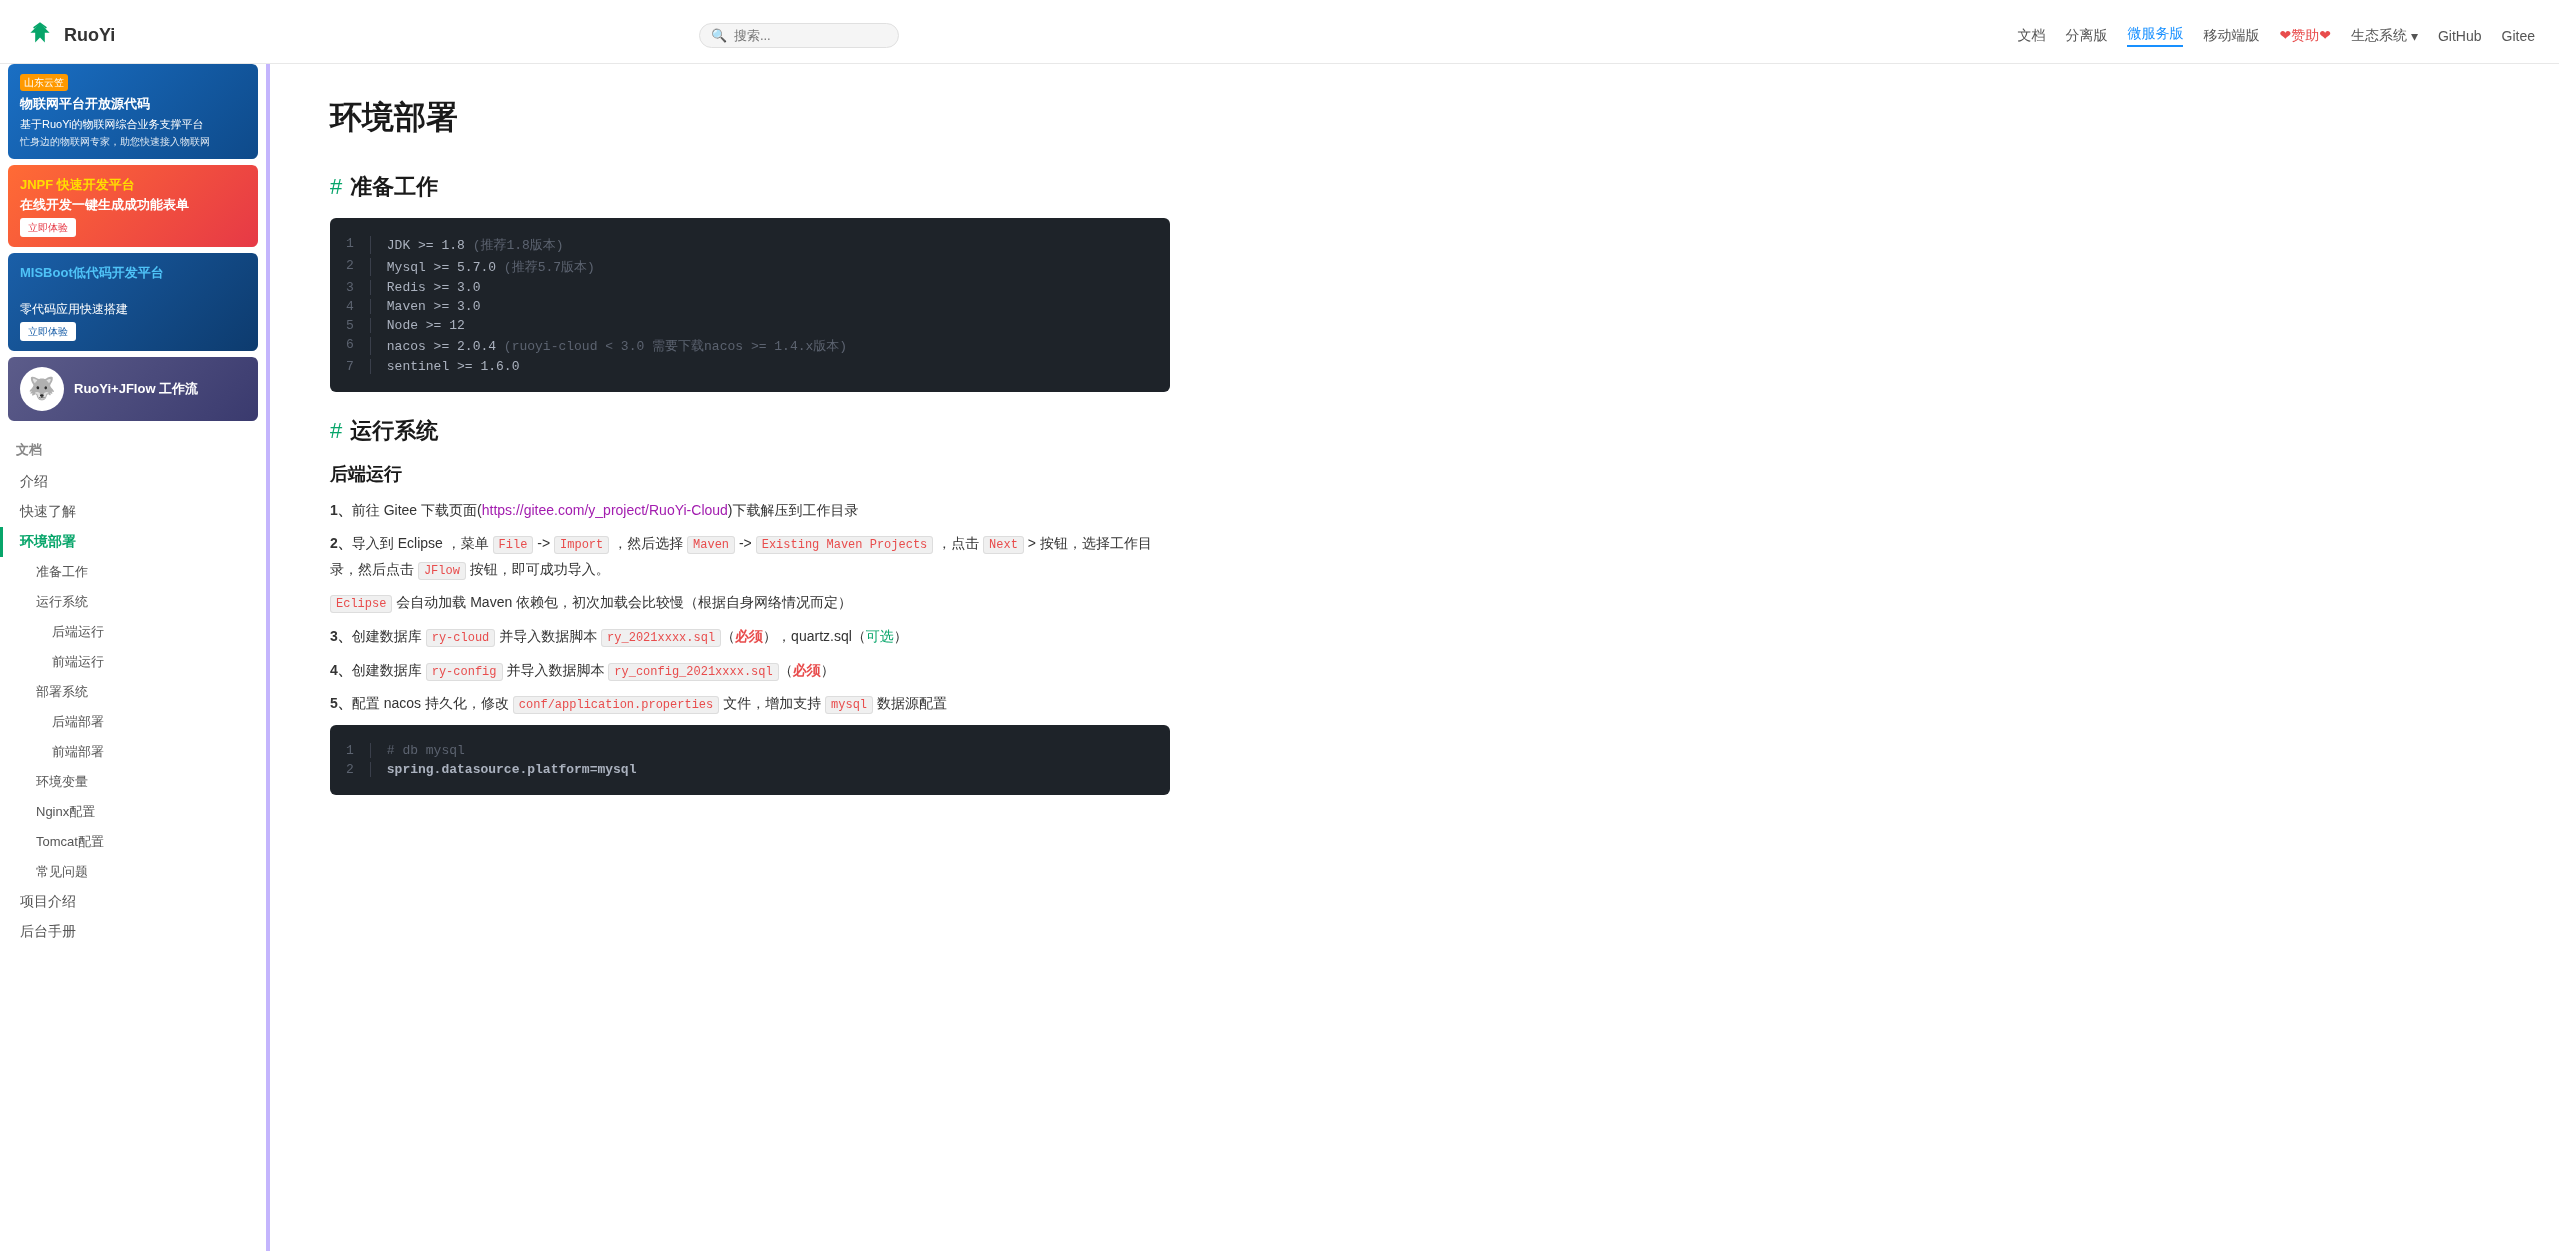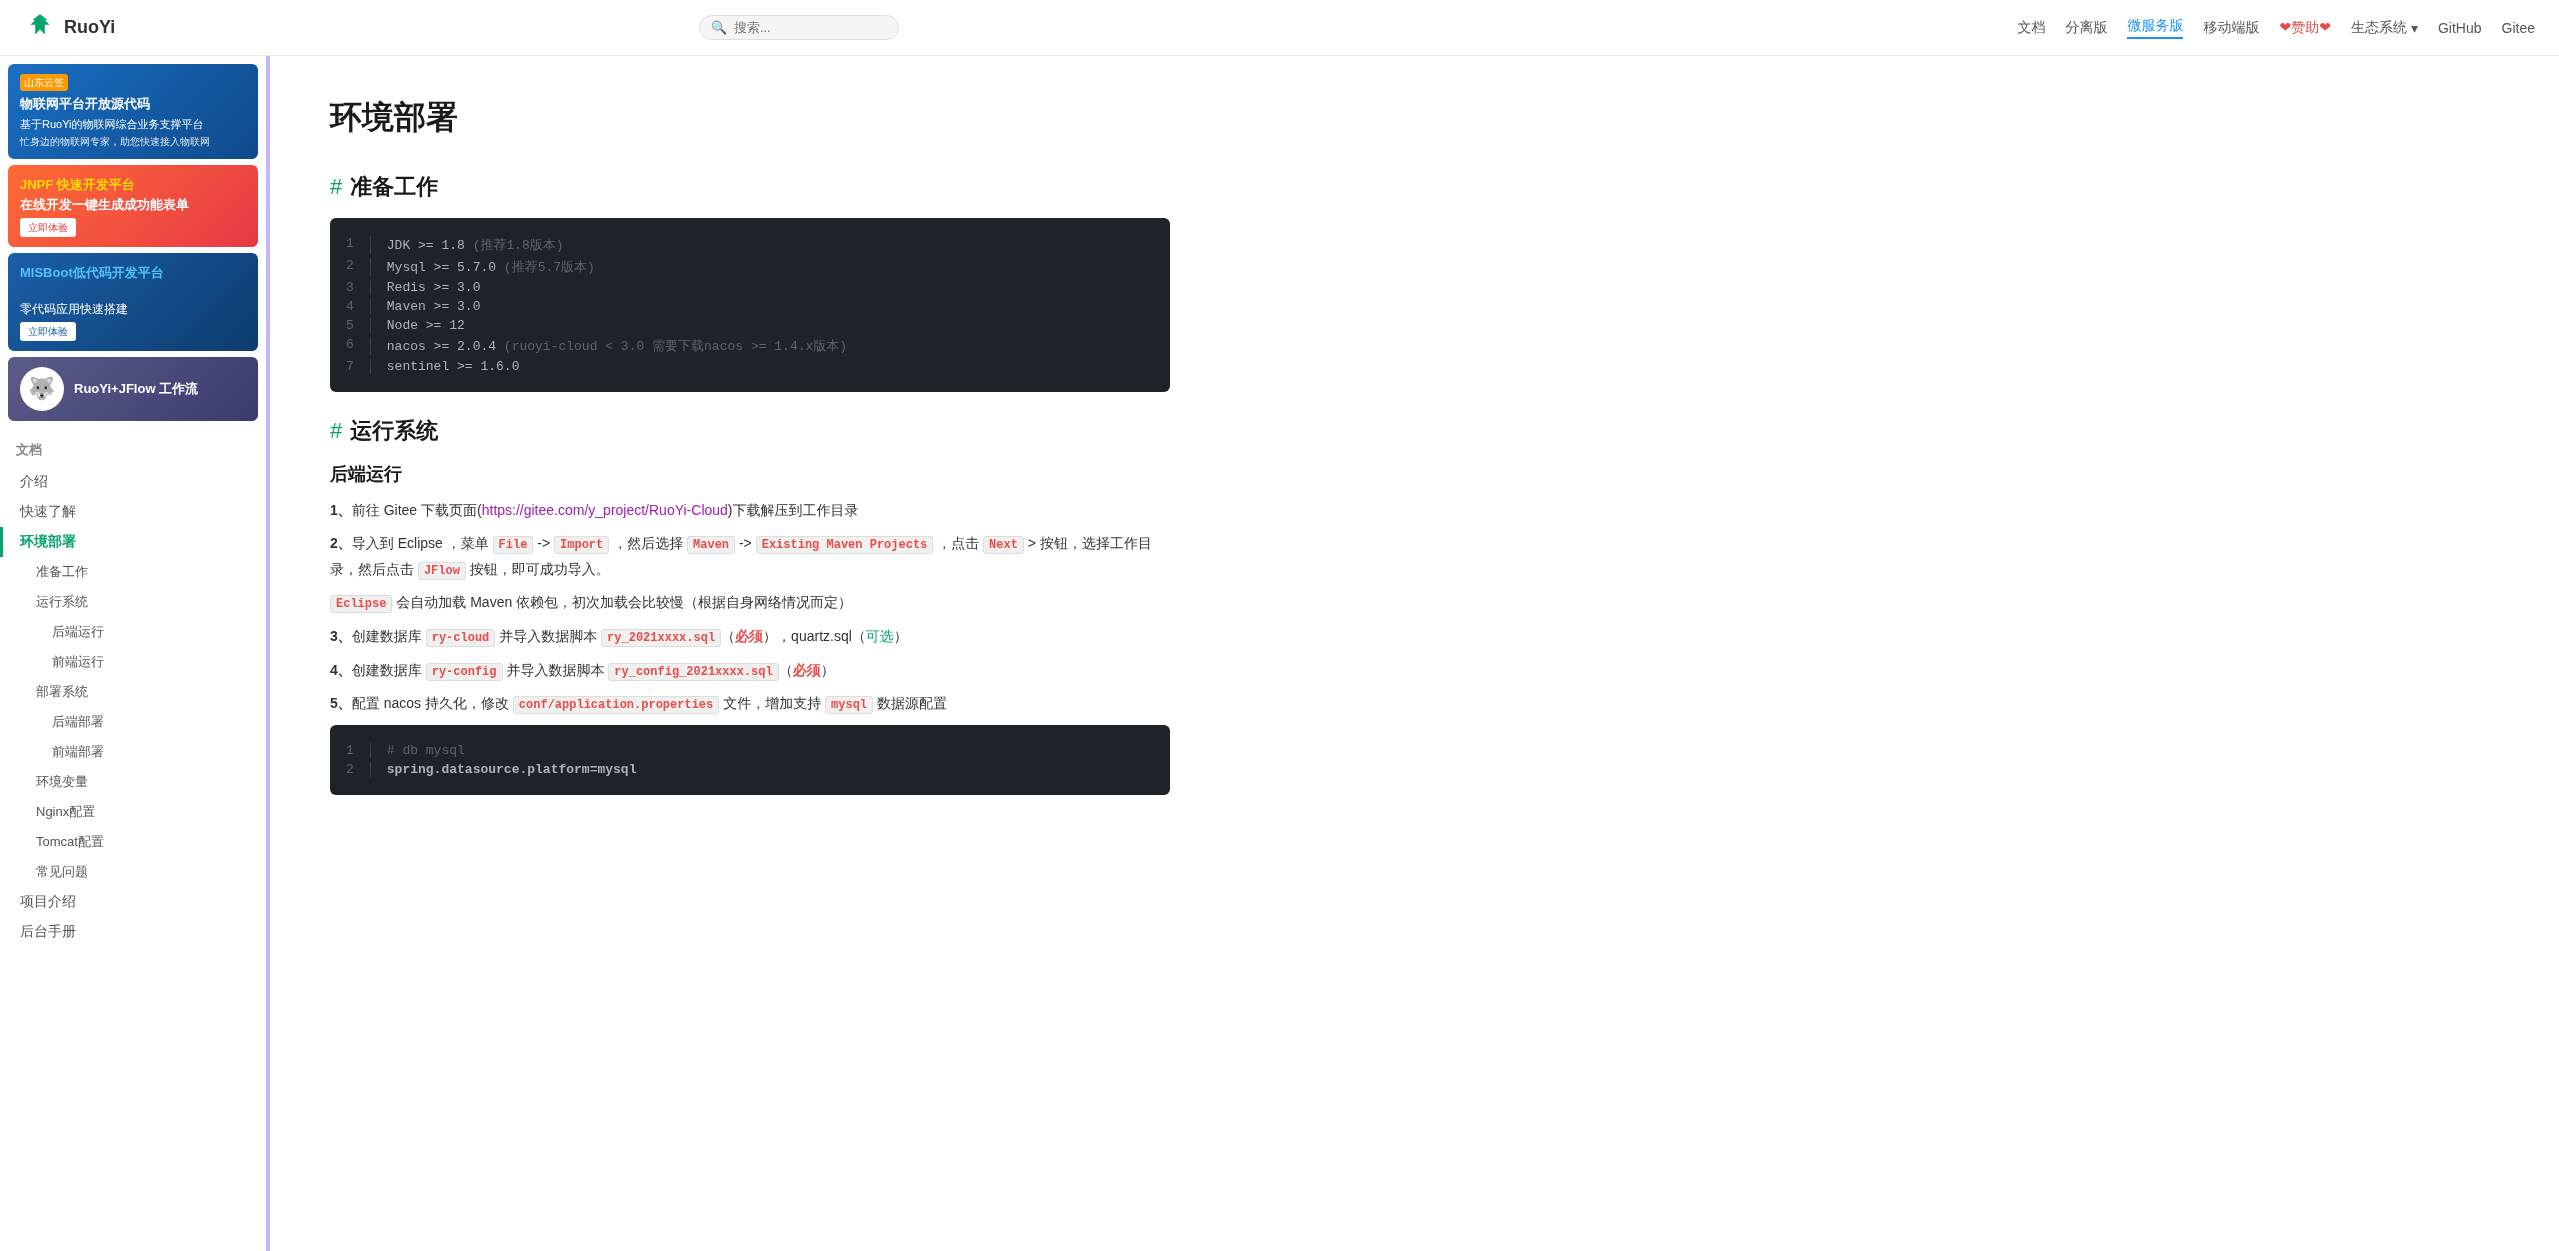--- a/index.html
+++ b/index.html
@@ -7,21 +7,21 @@
 
     
     .header {
       display: flex;
       align-items: center;
       padding: 0 24px;
       height: 56px;
       border-bottom: 1px solid #e8e8e8;
       background: #fff;
       position: sticky;
-      top: 0;
+      top: 8px;
       z-index: 100;
     }
     .logo {
       display: flex;
       align-items: center;
       gap: 8px;
       font-size: 18px;
       font-weight: bold;
       color: #333;
       margin-right: 24px;
@@ -253,21 +253,20 @@
     .prose { font-size: 14px; line-height: 1.8; color: #333; margin-bottom: 8px; }
     .prose .num { color: #333; font-weight: 600; }
     .inline-code {
       background: #f0f0f0;
       border: 1px solid #ddd;
       border-radius: 3px;
       padding: 1px 5px;
       font-family: 'Courier New', Consolas, monospace;
       font-size: 12px;
       color: #e84c4c;
-      font-weight: bold;
     }
     .inline-link { color: #a21caf; text-decoration: none; }
     .badge-red { color: #e84c4c; font-weight: 600; }
     .badge-green { color: #07a56a; font-weight: 400; }
 
     
     ::-webkit-scrollbar { width: 6px; }
     ::-webkit-scrollbar-track { background: #f1f1f1; }
     ::-webkit-scrollbar-thumb { background: #ccc; border-radius: 3px; }
   </style>

